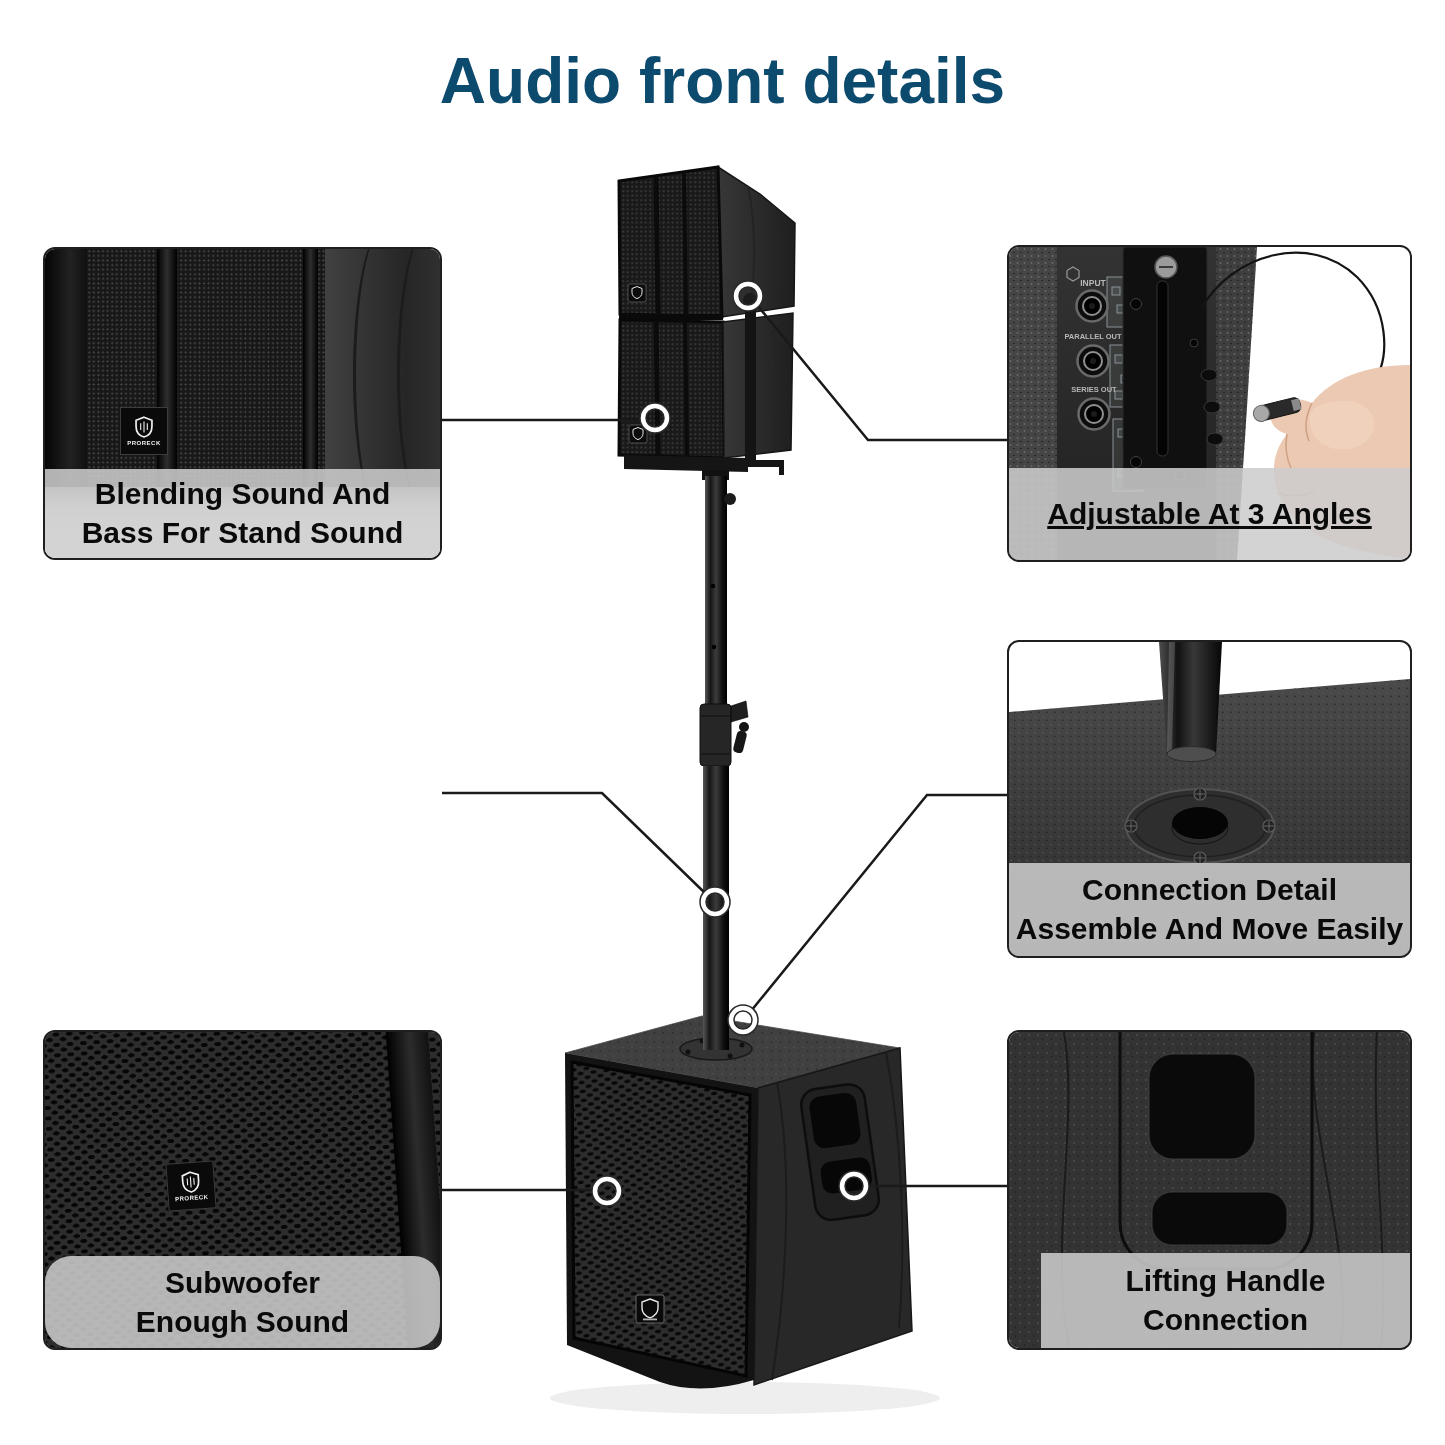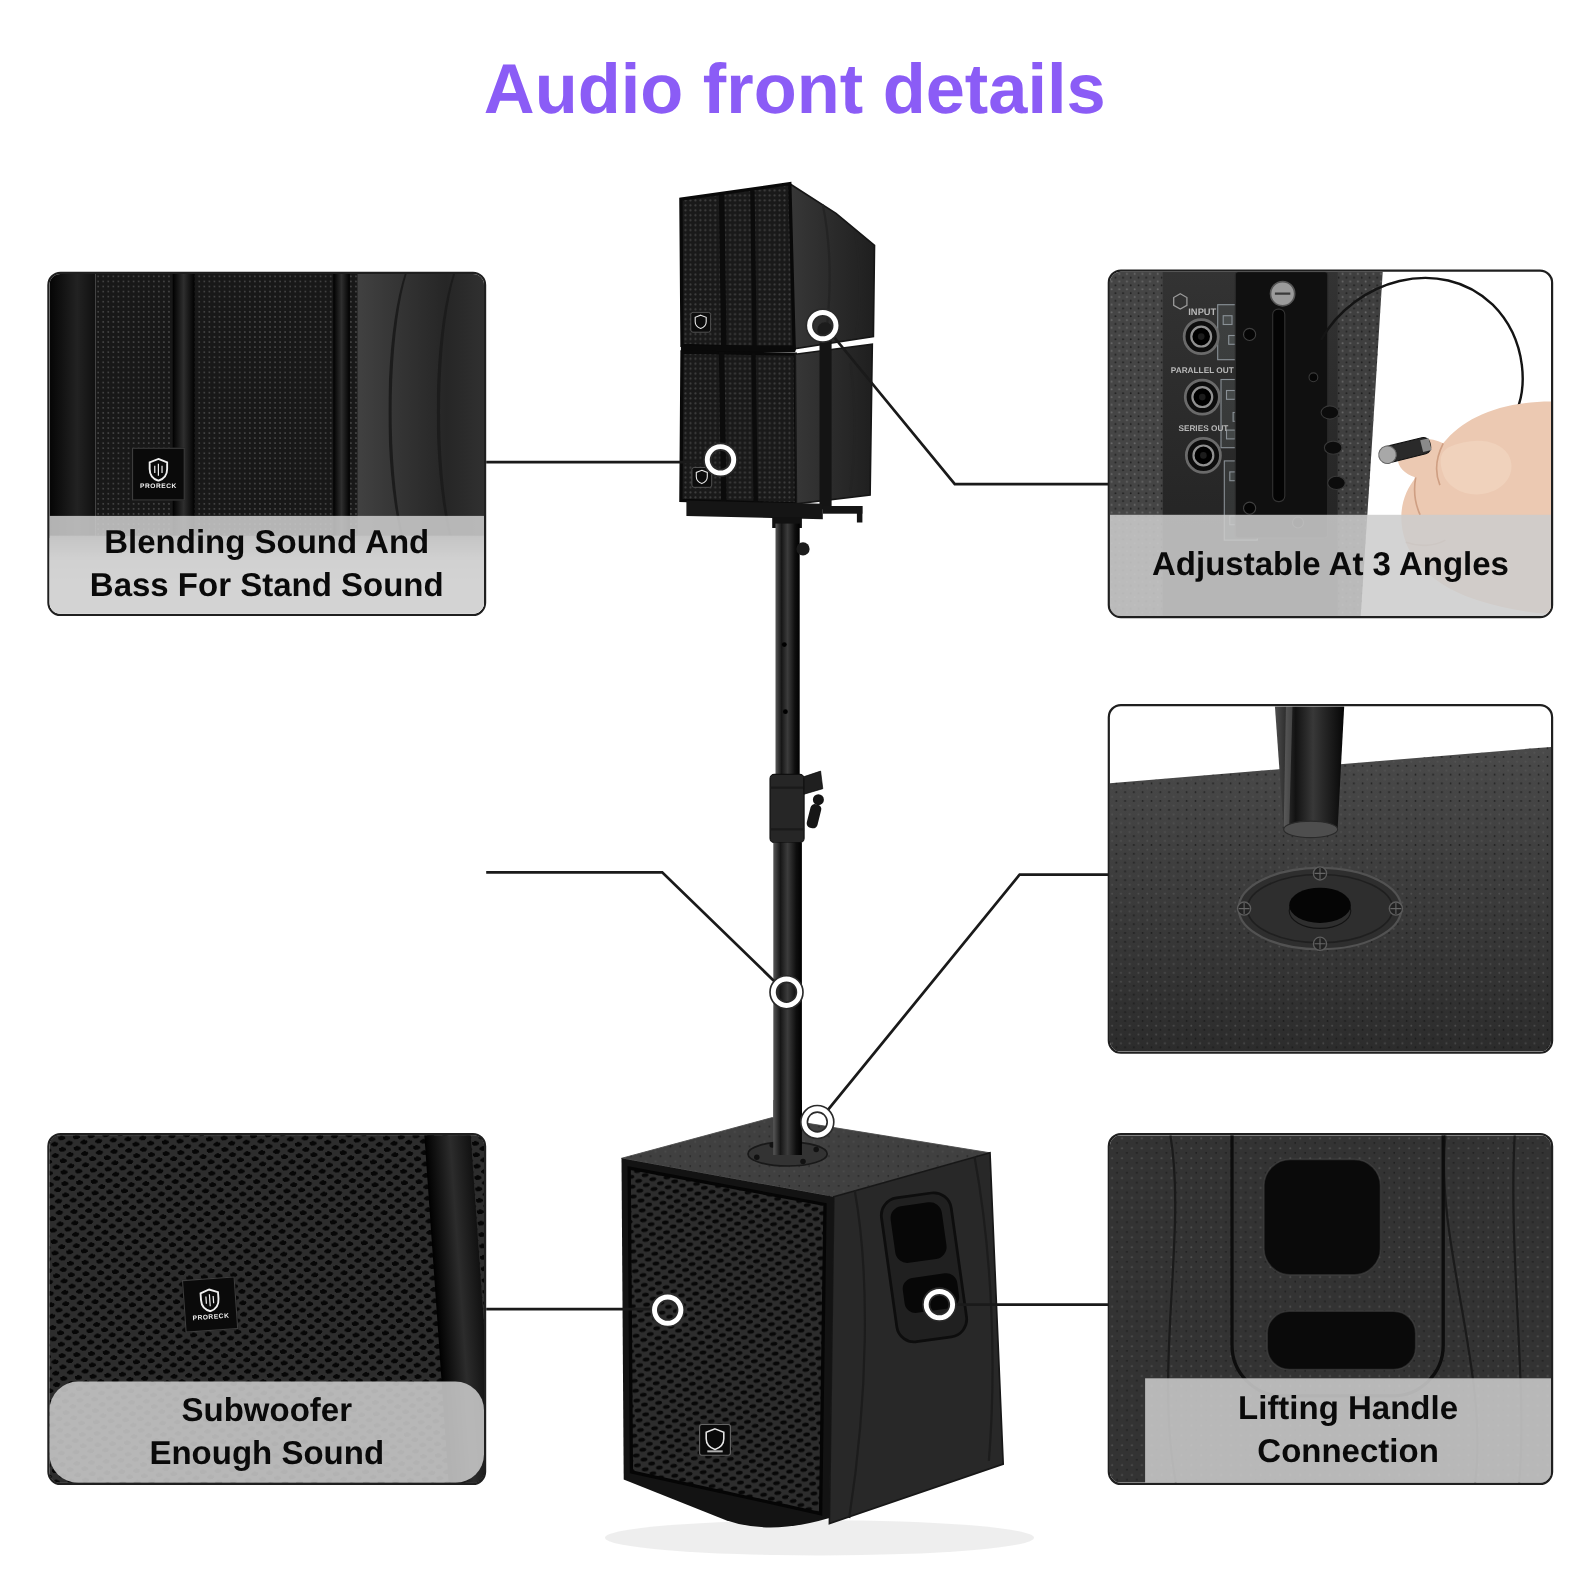--- a/index.html
+++ b/index.html
@@ -1,19 +1,19 @@
 <!DOCTYPE html>
 <html><head>
 <meta charset="utf-8">
 <style>
   html,body{margin:0;padding:0;background:#fff;}
   .canvas{position:relative;width:1445px;height:1445px;background:#fff;overflow:hidden;
           font-family:"Liberation Sans", sans-serif;}
   .title{position:absolute;left:0;right:0;top:44px;margin:0;text-align:center;
-         font-size:64px;font-weight:700;color:#8b5cf6;letter-spacing:0;}
+         font-size:64px;font-weight:700;color:#0c4a6e;letter-spacing:0;}
   .scene{position:absolute;left:0;top:0;width:1445px;height:1445px;z-index:1;}
 
   
   .detail-box{position:absolute;box-sizing:border-box;border:2px solid #1f1f1f;border-radius:12px;
               overflow:hidden;background:#fff;z-index:2;}
   .b1{left:43px;top:247px;width:399px;height:313px;}
   .b2{left:1007px;top:245px;width:405px;height:317px;}
   .b3{left:43px;top:640px;width:399px;height:318px;}
   .b4{left:1007px;top:640px;width:405px;height:318px;}
   .b5{left:43px;top:1030px;width:399px;height:320px;}
@@ -304,21 +304,21 @@
         <path d="M307,160 C330,150 352,152 362,166 C370,180 362,196 344,201 C326,206 308,198 303,184 C299,172 300,165 307,160 Z" fill="#f0d2bc"></path>
         <path d="M303,156 C296,170 295,182 300,194 M278,187 C276,198 277,210 282,221 M269,246 C280,250 294,250 305,244" stroke="#cf9f83" stroke-width="1.5" fill="none"></path>
       </g>
 
       <g transform="rotate(-14 268 163)">
         <rect x="250" y="155" width="42" height="15" rx="6" fill="#2a2a2a" stroke="#111"></rect>
         <circle cx="252" cy="162.5" r="8" fill="#a8a8a8" stroke="#666"></circle>
         <rect x="284" y="157" width="8" height="11" fill="#8a8a8a"></rect>
       </g>
     </svg>
-    <div class="caption" style="height:92px;">
+    <div class="caption" style="height:92px;text-decoration:underline;">
       <span class="cap-line">Adjustable At 3 Angles</span>
 
     </div>
   </div>
 
 
   <div class="detail-box b4">
     <svg class="photo" viewBox="0 0 401 314">
       <defs>
         <pattern id="speck4" width="8" height="8" patternUnits="userSpaceOnUse">
@@ -350,20 +350,24 @@
             <circle cx="191" cy="216" r="6"></circle>
         </g>
         <path d="M186,152 H196 M191,147 V157 M117,184 H127 M122,179 V189 M255,184 H265 M260,179 V189 M186,216 H196 M191,211 V221" stroke="#666" stroke-width="1"></path>
       </g>
       <g>
         <polygon points="150,0 213,0 207,112 158,112" fill="url(#poleB4)"></polygon>
         <polygon points="160,0 166,0 163,110 158,110" fill="#fff" opacity="0.18"></polygon>
         <ellipse cx="182.5" cy="112" rx="24.5" ry="7.5" fill="#4e4e4e" stroke="#2a2a2a"></ellipse>
       </g>
     </svg>
+    <div class="caption" style="height:93px;">
+      <span class="cap-line">Connection Detail</span>
+      <span class="cap-line">Assemble And Move Easily</span>
+    </div>
   </div>
 
   <div class="detail-box b5">
     <div class="b5-bg">
       <div class="b5-mesh"></div>
       <div class="b5-frame"></div>
       <div class="brand-badge">
         <svg width="20" height="22" viewBox="0 0 16 18">
           <path d="M8,1 L14.5,3.5 V8.5 C14.5,12.8 12,16 8,17.2 C4,16 1.5,12.8 1.5,8.5 V3.5 Z" fill="none" stroke="#f0f0f0" stroke-width="1.4"></path>
           <path d="M8,4.5 V13.5 M5.3,6 V11.5 M10.7,6 V11.5" stroke="#f0f0f0" stroke-width="0.9"></path>

